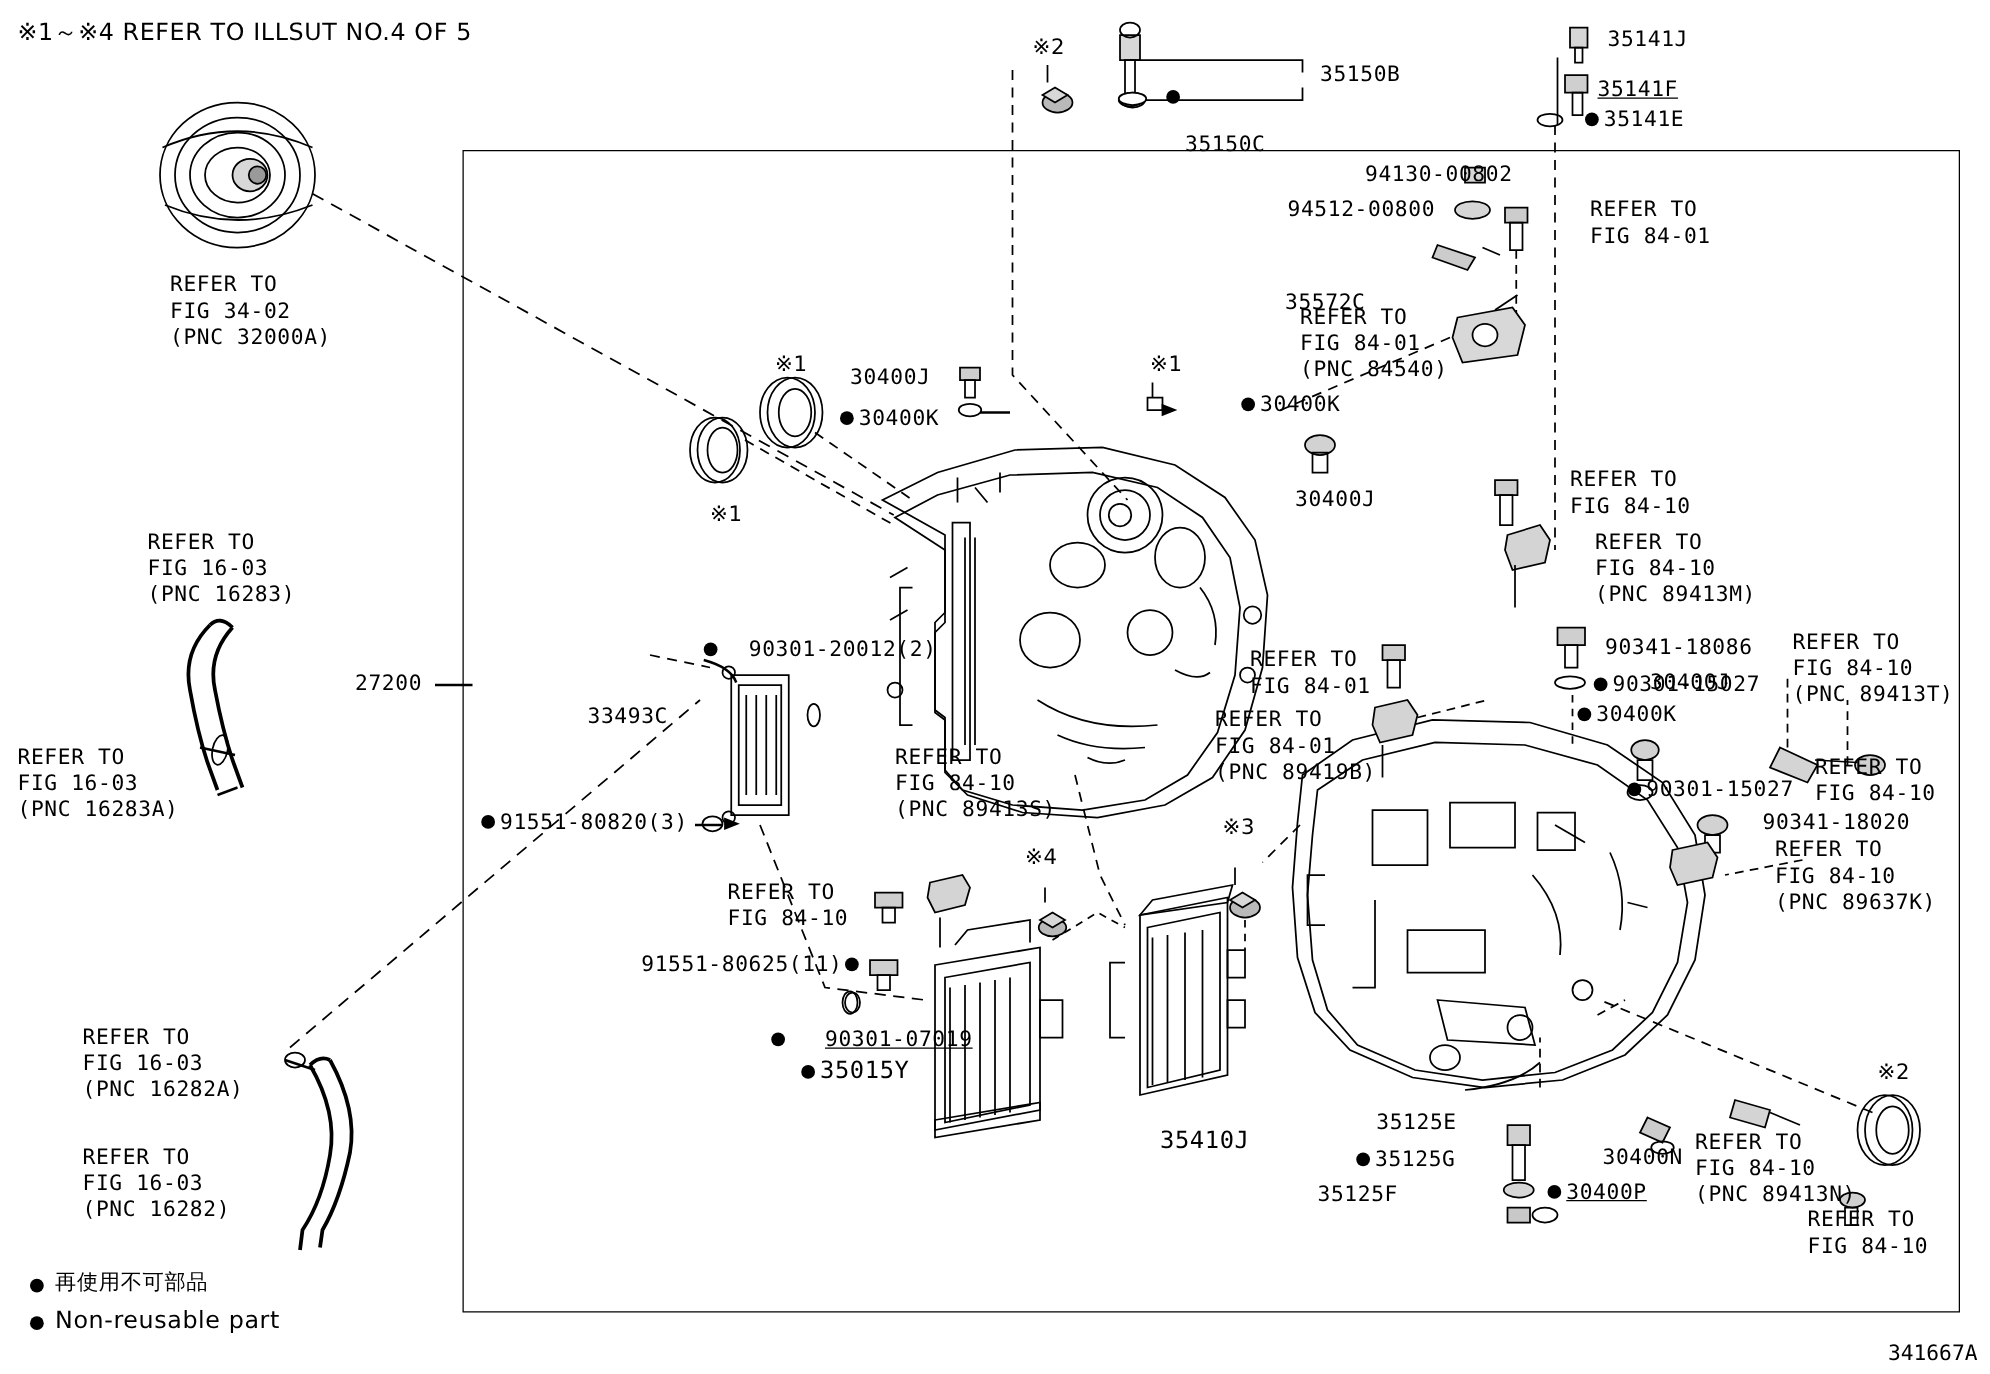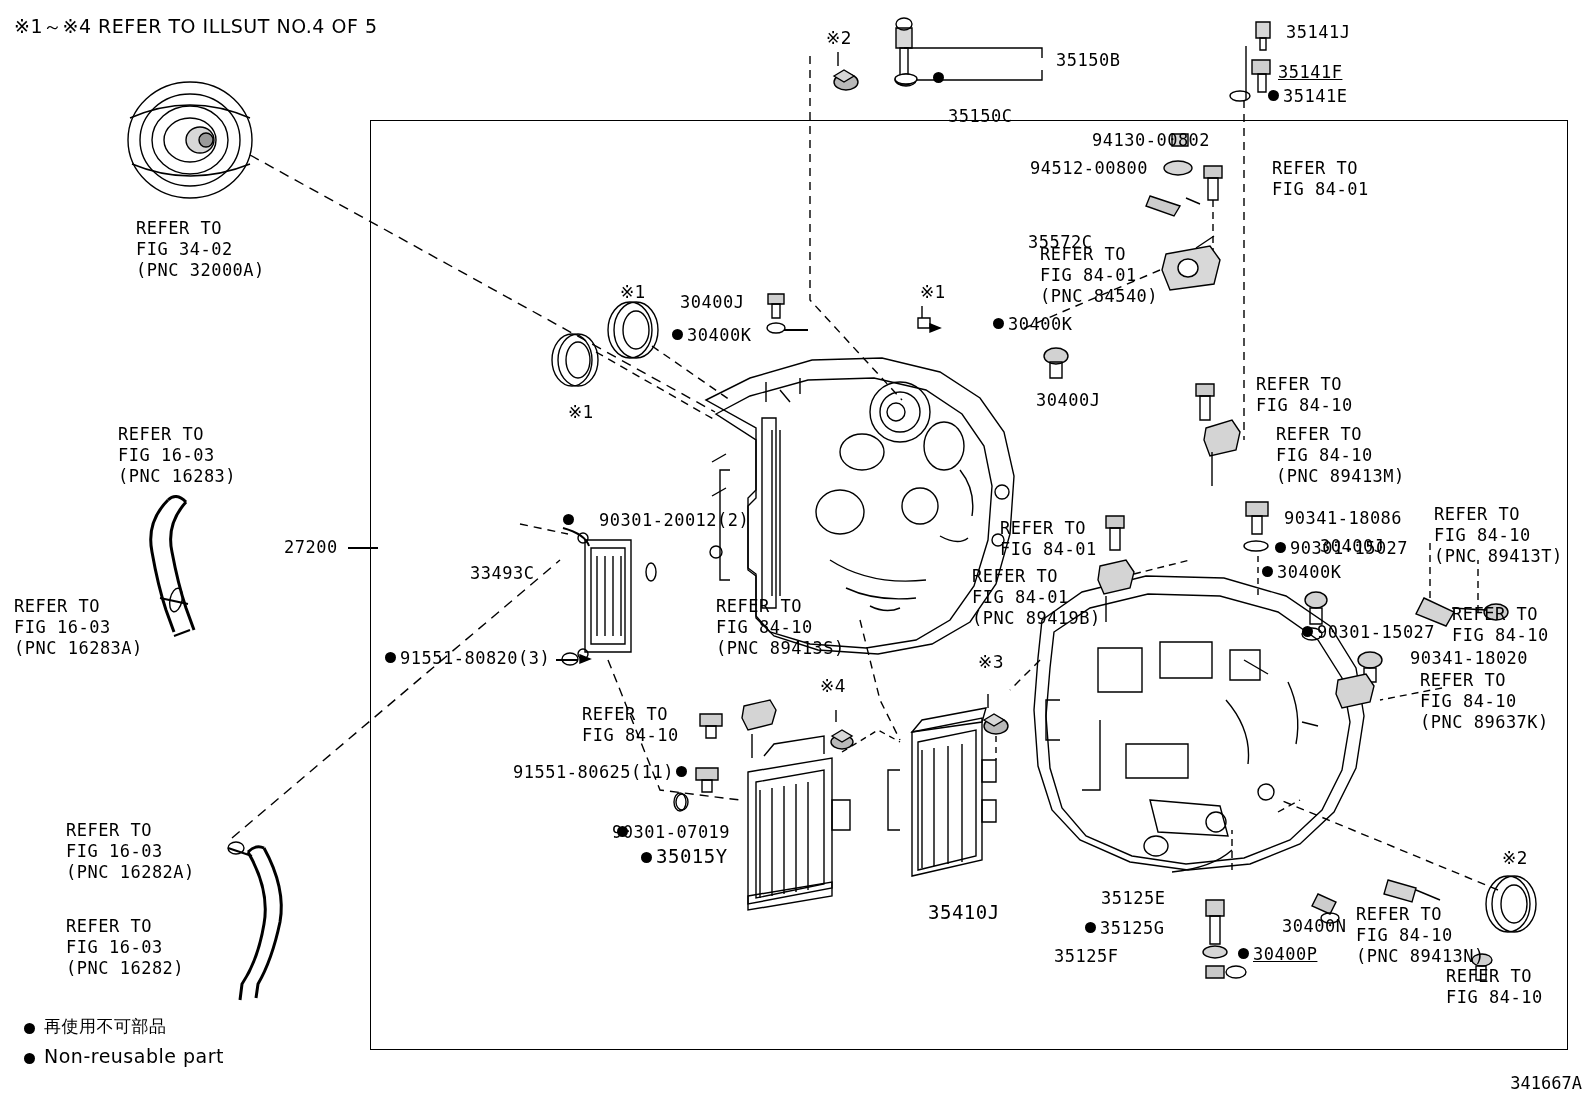--- a/index.html
+++ b/index.html
@@ -335,21 +335,21 @@
   <div class="dot" style="left:563px; top:514px;"></div>
   <div class="lbl" style="left:599px; top:510px;">90301-20012(2)</div>
 
   <div class="dot" style="left:385px; top:652px;"></div>
   <div class="lbl" style="left:400px; top:648px;">91551-80820(3)</div>
 
   <div class="dot" style="left:676px; top:766px;"></div>
   <div class="lbl" style="left:513px; top:762px;">91551-80625(11)</div>
 
   <div class="dot" style="left:617px; top:826px;"></div>
-  <div class="lbl" style="left:612px; top:822px;">90301-07019</div>
+  <div class="lbl" style="left:660px; top:822px;text-decoration:underline;">90301-07019</div>
 
   <div class="dot" style="left:641px; top:852px;"></div>
   <div class="lbl" style="left:656px; top:846px; font-size:19px;">35015Y</div>
 
   <div class="lbl" style="left:928px; top:902px; font-size:19px;">35410J</div>
 
   <div class="lbl" style="left:680px; top:292px;">30400J</div>
 
   <div class="dot" style="left:672px; top:329px;"></div>
   <div class="lbl" style="left:687px; top:325px;">30400K</div>

